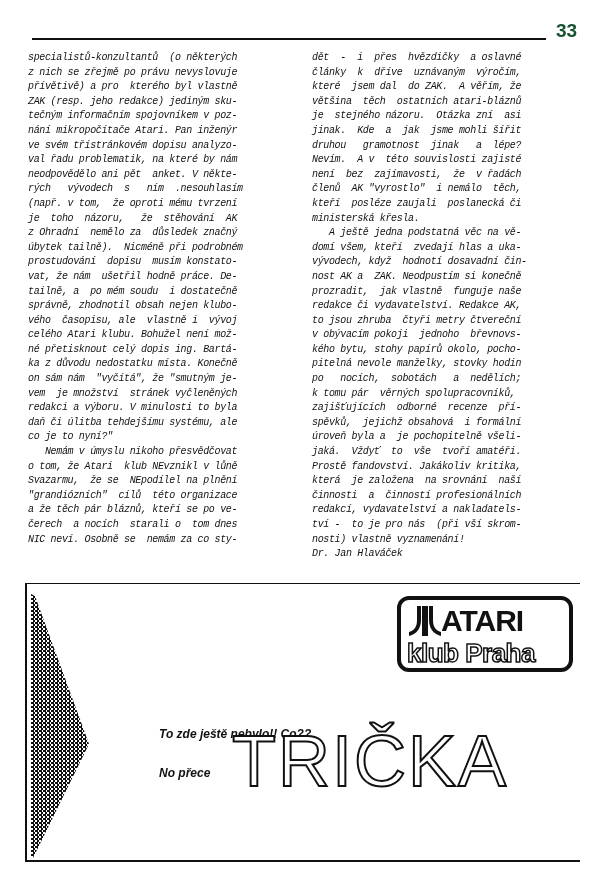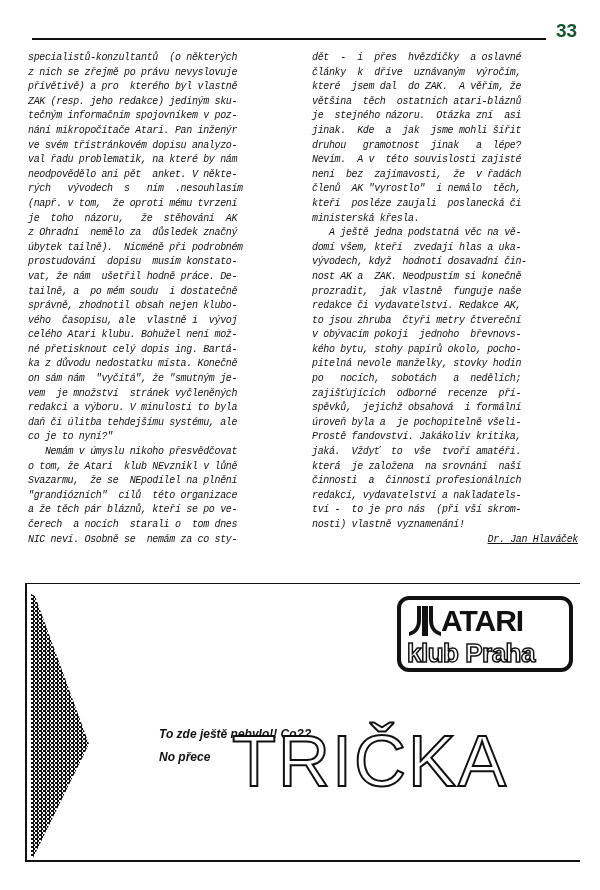--- a/index.html
+++ b/index.html
@@ -3,30 +3,30 @@
 <meta charset="utf-8">
 <style>
   html, body { margin: 0; padding: 0; background: #ffffff; }
   body { width: 600px; height: 890px; position: relative; overflow: hidden; font-family: "Liberation Mono", "DejaVu Sans Mono", monospace; color: #111; }
   .header-rule { position: absolute; left: 32px; top: 38px; width: 514px; height: 2px; background: #111; }
   .page-number { position: absolute; left: 556px; top: 20px; font-family: "Liberation Sans", "DejaVu Sans", sans-serif; font-weight: bold; font-size: 19px; color: #14532d; }
   .column { position: absolute; top: 51px; font-style: italic; font-size: 10px; line-height: 14.6px; letter-spacing: -0.35px; }
   .column .line { white-space: pre; display: block; height: 14.6px; }
   .col-left { left: 28px; width: 270px; }
   .col-right { left: 312px; width: 272px; }
-  .signature { text-align: right; padding-right: 6px; text-decoration: underline; }
+  .signature { text-align: left; padding-right: 6px; }
   .ad-box { position: absolute; left: 25px; top: 583px; width: 553px; height: 276px; border-left: 2px solid #111; border-top: 1px solid #111; border-bottom: 2px solid #111; }
   .dither { position: absolute; left: 4px; top: 10px; }
   .atari-logo { position: absolute; left: 370px; top: 12px; width: 176px; height: 76px; border: 4px solid #111; border-radius: 12px; box-sizing: border-box; }
   .atari-word { position: absolute; left: 40px; top: 4px; font-family: "Liberation Sans", "DejaVu Sans", sans-serif; font-weight: bold; font-size: 30px; letter-spacing: -1px; color: #111; }
   .fuji { position: absolute; left: 8px; top: 6px; }
   .klub-word { position: absolute; left: 6px; top: 38px; font-family: "Liberation Sans", "DejaVu Sans", sans-serif; font-weight: bold; font-size: 26px; letter-spacing: -0.5px; color: #fff; -webkit-text-stroke: 1.5px #111; }
   .tagline { position: absolute; font-family: "Liberation Sans", "DejaVu Sans", sans-serif; font-weight: bold; font-style: italic; font-size: 12px; color: #111; }
   .tag1 { left: 132px; top: 143px; }
-  .tag2 { left: 132px; top: 166px; }
+  .tag2 { left: 132px; top: 182px; }
   .tricka { position: absolute; left: 205px; top: 141px; font-family: "Liberation Sans", "DejaVu Sans", sans-serif; font-size: 72px; letter-spacing: 2px; color: #fff; -webkit-text-stroke: 2px #111; line-height: 72px; }
 </style>
 </head>
 <body>
 
 <div>
   <div class="header-rule"></div>
   <div class="page-number">33</div>
 </div>
 
@@ -83,25 +83,26 @@
     <span class="line">domí všem, kteří  zvedají hlas a uka-</span>
     <span class="line">vývodech, když  hodnotí dosavadní čin-</span>
     <span class="line">nost AK a  ZAK. Neodpustím si konečně</span>
     <span class="line">prozradit,  jak vlastně  funguje naše</span>
     <span class="line">redakce či vydavatelství. Redakce AK,</span>
     <span class="line">to jsou zhruba  čtyři metry čtvereční</span>
     <span class="line">v obývacím pokoji  jednoho  břevnovs-</span>
     <span class="line">kého bytu, stohy papírů okolo, pocho-</span>
     <span class="line">pitelná nevole manželky, stovky hodin</span>
     <span class="line">po   nocích,  sobotách   a  nedělích;</span>
+    <span class="line">k tomu pár  věrných spolupracovníků,</span>
     <span class="line">zajišťujících  odborné  recenze  pří-</span>
     <span class="line">spěvků,  jejichž obsahová  i formální</span>
     <span class="line">úroveň byla a  je pochopitelně všeli-</span>
+    <span class="line">jaká.  Vždyť  to  vše  tvoří amatéři.</span>
     <span class="line">Prostě fandovství. Jakákoliv kritika,</span>
-    <span class="line">jaká.  Vždyť  to  vše  tvoří amatéři.</span>
     <span class="line">která  je založena  na srovnání  naší</span>
     <span class="line">činnosti  a  činností profesionálních</span>
     <span class="line">redakcí, vydavatelství a nakladatels-</span>
     <span class="line">tví -  to je pro nás  (při vší skrom-</span>
     <span class="line">nosti) vlastně vyznamenání!</span>
     <span class="line signature">Dr. Jan Hlaváček</span>
   </div>
 
 <div class="ad-box">
   <svg class="dither" width="80" height="264" viewBox="0 0 80 264">

